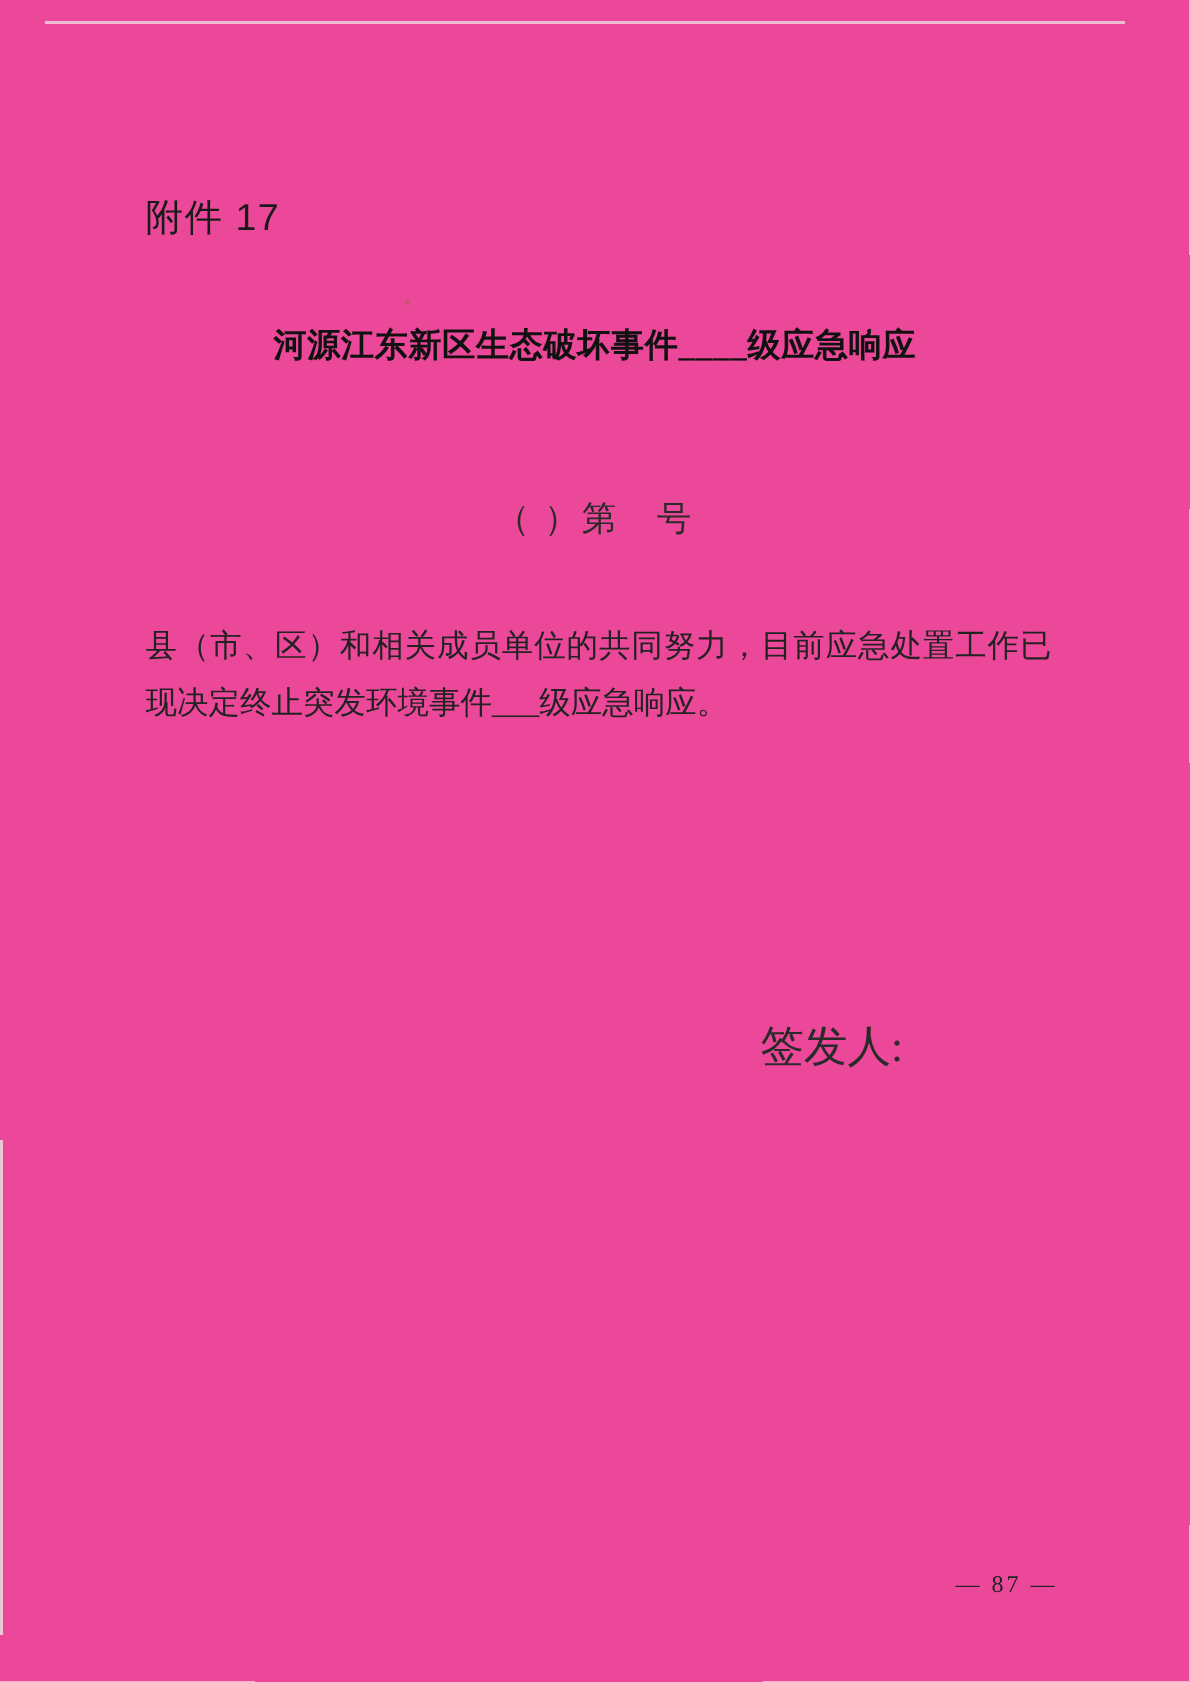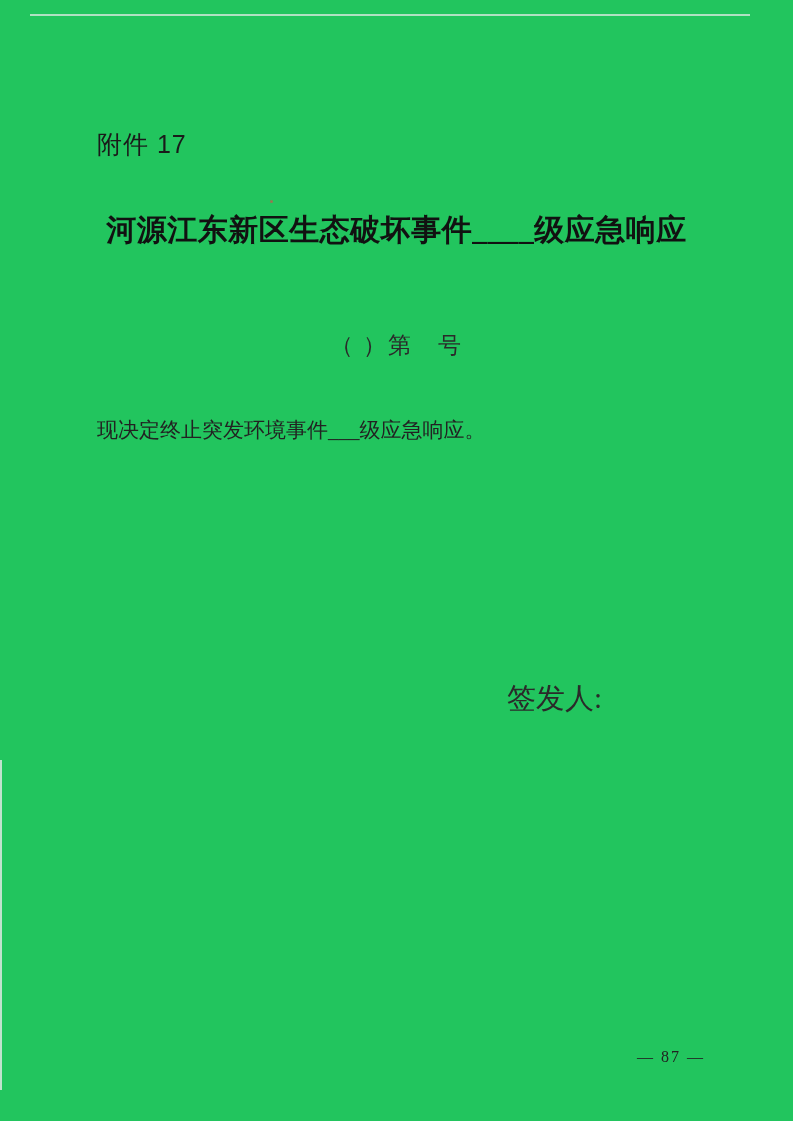--- a/index.html
+++ b/index.html
@@ -1,19 +1,19 @@
 <!DOCTYPE html>
 <html><head>
 <meta charset="utf-8">
 <style>
   html,body{margin:0;padding:0;background:#fff;}
   .page{
     position:relative;
     width:793px;height:1121px;
-    background:#22c55e;
+    background:#ec4899;
     overflow:hidden;
     color:#1f1f1f;
     font-family:"Liberation Serif","DejaVu Serif",serif;
   }
   
   .scan-top-streak{
     position:absolute;left:30px;top:14px;width:720px;height:2px;
     background:#ededed;opacity:.7;
   }
   .scan-left-edge{
@@ -25,21 +25,21 @@
     border-radius:50%;opacity:.75;
   }
   .attachment-label{
     position:absolute;left:97px;top:128px;
     font-family:"Liberation Sans","DejaVu Sans",sans-serif;
     font-size:25px;letter-spacing:1px;color:#1a1a1a;
   }
   .doc-title{
     position:absolute;left:0;top:206px;width:793px;
     text-align:center;font-weight:bold;
-    font-size:30px;line-height:47px;color:#111;
+    font-size:22px;line-height:47px;color:#111;
     letter-spacing:0.5px;
   }
   .doc-number{
     position:absolute;left:0;top:330px;width:793px;
     text-align:center;font-size:23px;color:#2a2a2a;
     letter-spacing:2px;
   }
   .doc-body{
     position:absolute;left:97px;top:411px;width:604px;
     font-size:21px;line-height:38px;color:#222;
@@ -71,20 +71,21 @@
 
   <div class="attachment-label">附件 17</div>
 
   <div class="doc-title">
     <div>河源江东新区生态破坏事件____级应急响应</div>
   </div>
 
   <div class="doc-number">（ ）第　号</div>
 
   <div class="doc-body">
+    <div class="body-line">县（市、区）和相关成员单位的共同努力，目前应急处置工作已</div>
     <div class="body-line last">现决定终止突发环境事件___级应急响应。</div>
   </div>
 
   <div class="signature-block">
     <div class="signature-line">签发人:</div>
   </div>
 
   <div class="page-number">— 87 —</div>
 
 </div>

